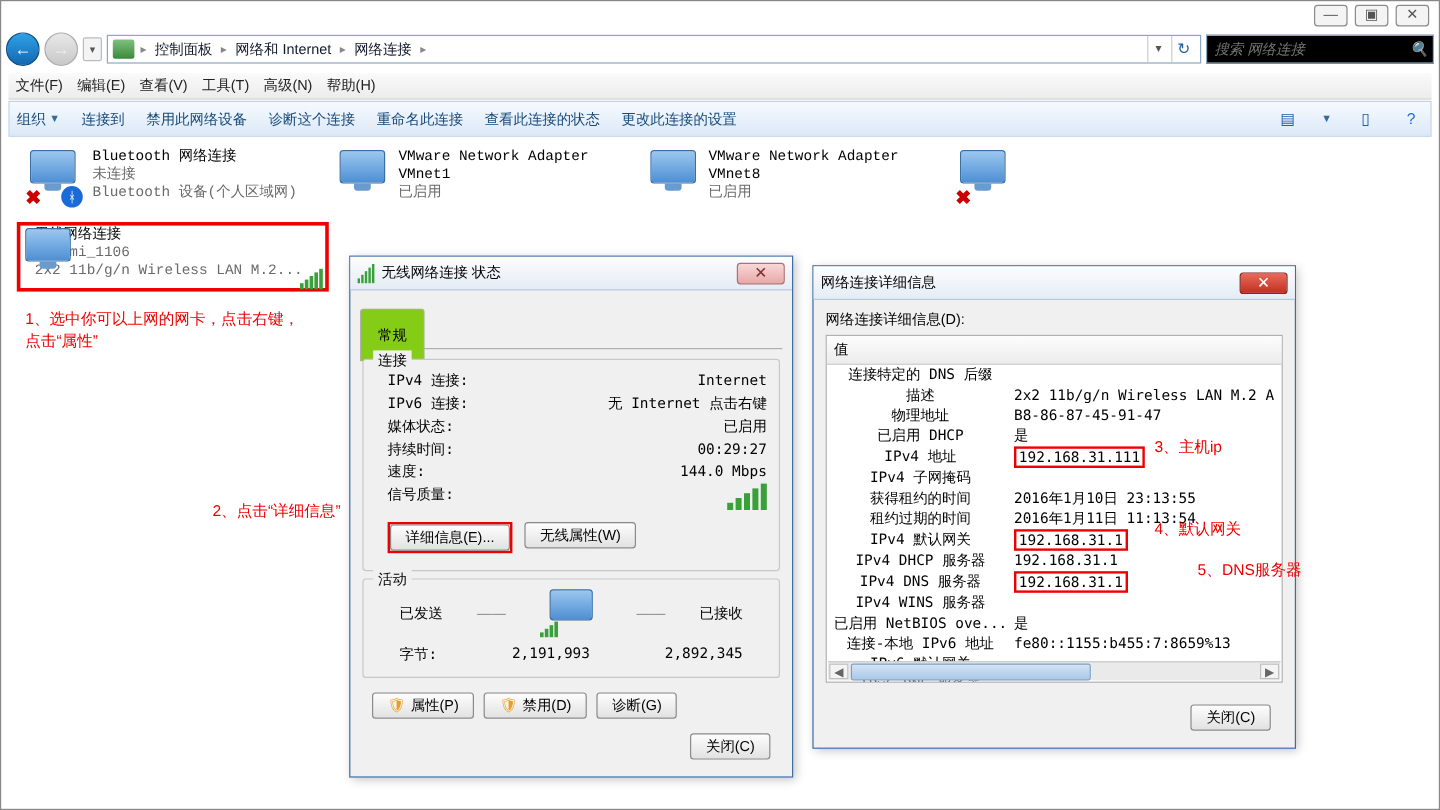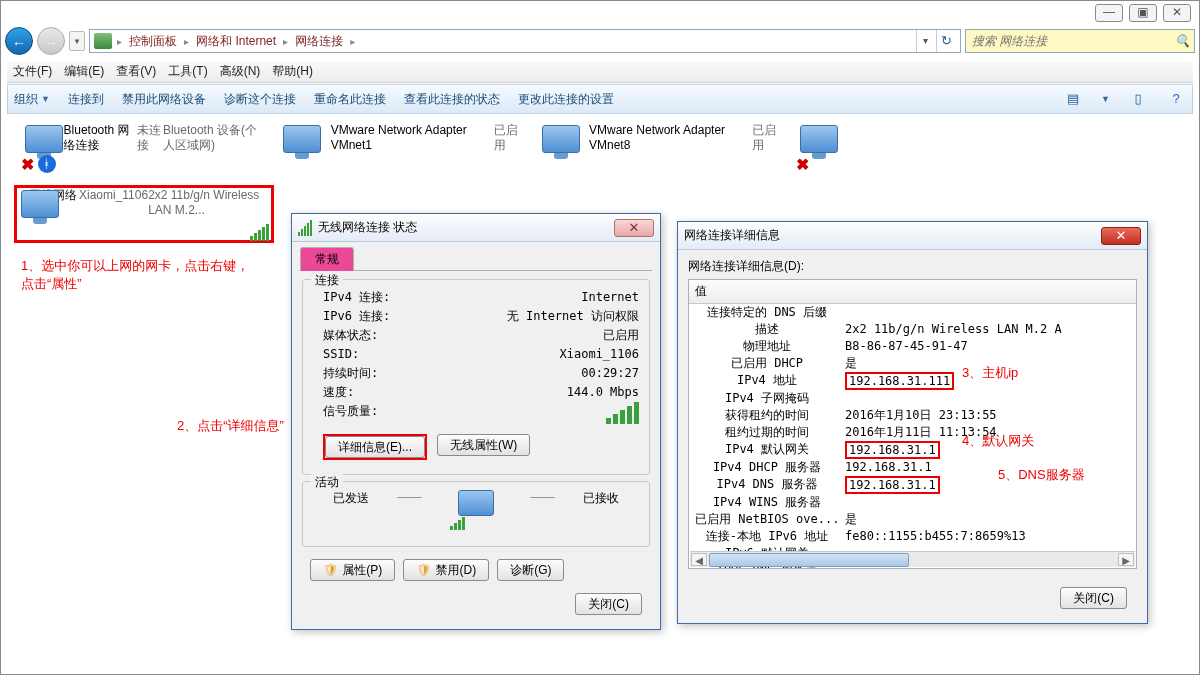--- a/index.html
+++ b/index.html
@@ -79,42 +79,42 @@
     align-items: center;
     gap: 2px;
     padding: 0 4px;
   }
   .addr-icon {
     width: 18px; height: 16px;
     display: inline-block;
     background: linear-gradient(#7fbf7f, #3a8a3a);
     border-radius: 2px;
   }
-  .crumb { color: #7f1d1d; padding: 0 2px; }
+  .crumb { color: #0f172a; padding: 0 2px; }
   .crumb-sep { color: #888; padding: 0 3px; font-size: 10px; }
   .addr-drop {
     width: 18px; height: 22px;
     border-left: 1px solid #ccc;
     text-align: center;
     color: #555;
     font-size: 10px;
     line-height: 22px;
   }
   .addr-refresh {
     width: 20px; height: 22px;
     border-left: 1px solid #ccc;
     text-align: center;
     color: #2060a0;
     font-size: 13px;
     line-height: 22px;
   }
   .search-box {
-    width: 230px; height: 24px;
+    width: 190px; height: 24px;
     border: 1px solid #8aa9c0;
-    background: #fef9c3;
+    background: #000000;
     display: flex;
     align-items: center;
     padding: 0 4px;
     color: #888;
     font-style: italic;
     justify-content: flex-end;
   }
   .search-box input {
     border: none; outline: none;
     flex: 1;
@@ -210,21 +210,21 @@
     border-radius: 50%;
     background: #1a6bd8;
     color: #fff; text-align: center;
     font-size: 12px; line-height: 18px;
   }
   .ic-sig {
     position: absolute; bottom: -1px; right: 2px;
     display: flex; align-items: flex-end; gap: 1px;
   }
   .ic-sig span { width: 3px; background: #3aa03a; display: inline-block; }
-  .tile-txt { display: flex; flex-direction: row; line-height: 15px; }
+  .tile-txt { display: flex; flex-direction: column; line-height: 15px; font-family: Liberation Mono, monospace; }
   .t-title { color: #000; }
   .t-sub { color: #6a6a6a; }
 
   .sel {
     border: 3px solid #e00;
     padding: 0px 4px;
     position: absolute;
     top: 68px; left: 7px;
     width: 260px; height: 58px;
   }
@@ -273,27 +273,27 @@
   
   .status-body {
     padding: 4px 8px 8px 8px;
   }
   .tabstrip {
     display: flex;
     border-bottom: 1px solid #b0b0b0;
     margin-bottom: 8px;
   }
   .tab {
-    padding: 3px 14px;
+    padding: 13px 14px;
     border: 1px solid #b0b0b0;
     border-bottom: none;
-    background: #ec4899;
+    background: #84cc16;
     border-radius: 3px 3px 0 0;
     position: relative;
-    top: 1px;
+    top: 11px;
   }
   .group {
     border: 1px solid #c8c8c8;
     border-radius: 3px;
     margin: 6px 2px;
     padding: 8px 10px 10px 10px;
     position: relative;
     background: #f0f0f0;
   }
   .group-title {
@@ -325,20 +325,21 @@
     display: inline-flex;
     align-items: center;
     gap: 4px;
   }
   .btn-row { display: flex; gap: 10px; padding: 4px 10px; }
   .redbox { border: 2px solid #e00; padding: 0; }
 
   .activity {
     display: flex;
     justify-content: space-between;
+    align-items: center;
     padding: 0 20px 6px 20px;
   }
   .act-ic {
     width: 52px; height: 40px;
     position: relative;
   }
   .act-mon {
     position: absolute; top: 0; left: 8px;
     width: 36px; height: 26px;
     background: linear-gradient(#9cc7ef, #4e8fd4);
@@ -554,29 +555,25 @@
         </div>
 
         <div class="group">
           <div class="group-title">连接</div>
           <div class="kv-row">
               <span>IPv4 连接:</span>
               <span>Internet</span>
             </div>
           <div class="kv-row">
               <span>IPv6 连接:</span>
-              <span>无 Internet 访问权限</span>
+              <span>无 Internet 点击右键</span>
             </div>
           <div class="kv-row">
               <span>媒体状态:</span>
               <span>已启用</span>
-            </div>
-          <div class="kv-row">
-              <span>SSID:</span>
-              <span>Xiaomi_1106</span>
             </div>
           <div class="kv-row">
               <span>持续时间:</span>
               <span>00:29:27</span>
             </div>
           <div class="kv-row">
               <span>速度:</span>
               <span>144.0 Mbps</span>
             </div>
           <div class="kv-row">
@@ -605,40 +602,45 @@
               <div class="act-mini-sig">
                   <span style="height:4px"></span>
                   <span style="height:7px"></span>
                   <span style="height:10px"></span>
                   <span style="height:13px"></span>
                 </div>
             </div>
             <span style="color:#888;">——</span>
             <span>已接收</span>
           </div>
+          <div class="bytes-row">
+            <span>字节:</span>
+            <span>2,191,993</span>
+            <span>2,892,345</span>
+          </div>
         </div>
 
         <div class="footer-btns">
           <button class="btn">
               <span class="shield">🛡</span>
               <span>属性(P)</span>
             </button>
           <button class="btn">
               <span class="shield">🛡</span>
               <span>禁用(D)</span>
             </button>
           <button class="btn">诊断(G)</button>
         </div>
         <div class="dlg-footer">
           <button class="btn">关闭(C)</button>
         </div>
       </div>
     </div>
 
-    <div class="dlg" style="top:104px; left:670px; width:471px;">
+    <div class="dlg" style="top:104px; left:670px; width:403px;">
       <div class="dlg-title">
         <span>网络连接详细信息</span>
         <div class="dlg-close red">✕</div>
       </div>
       <div class="details-body">
         <div class="lbl">网络连接详细信息(D):</div>
         <div class="details-grid">
           <div class="grid-hdr">
             <div class="col col-v">值</div>
           </div>

